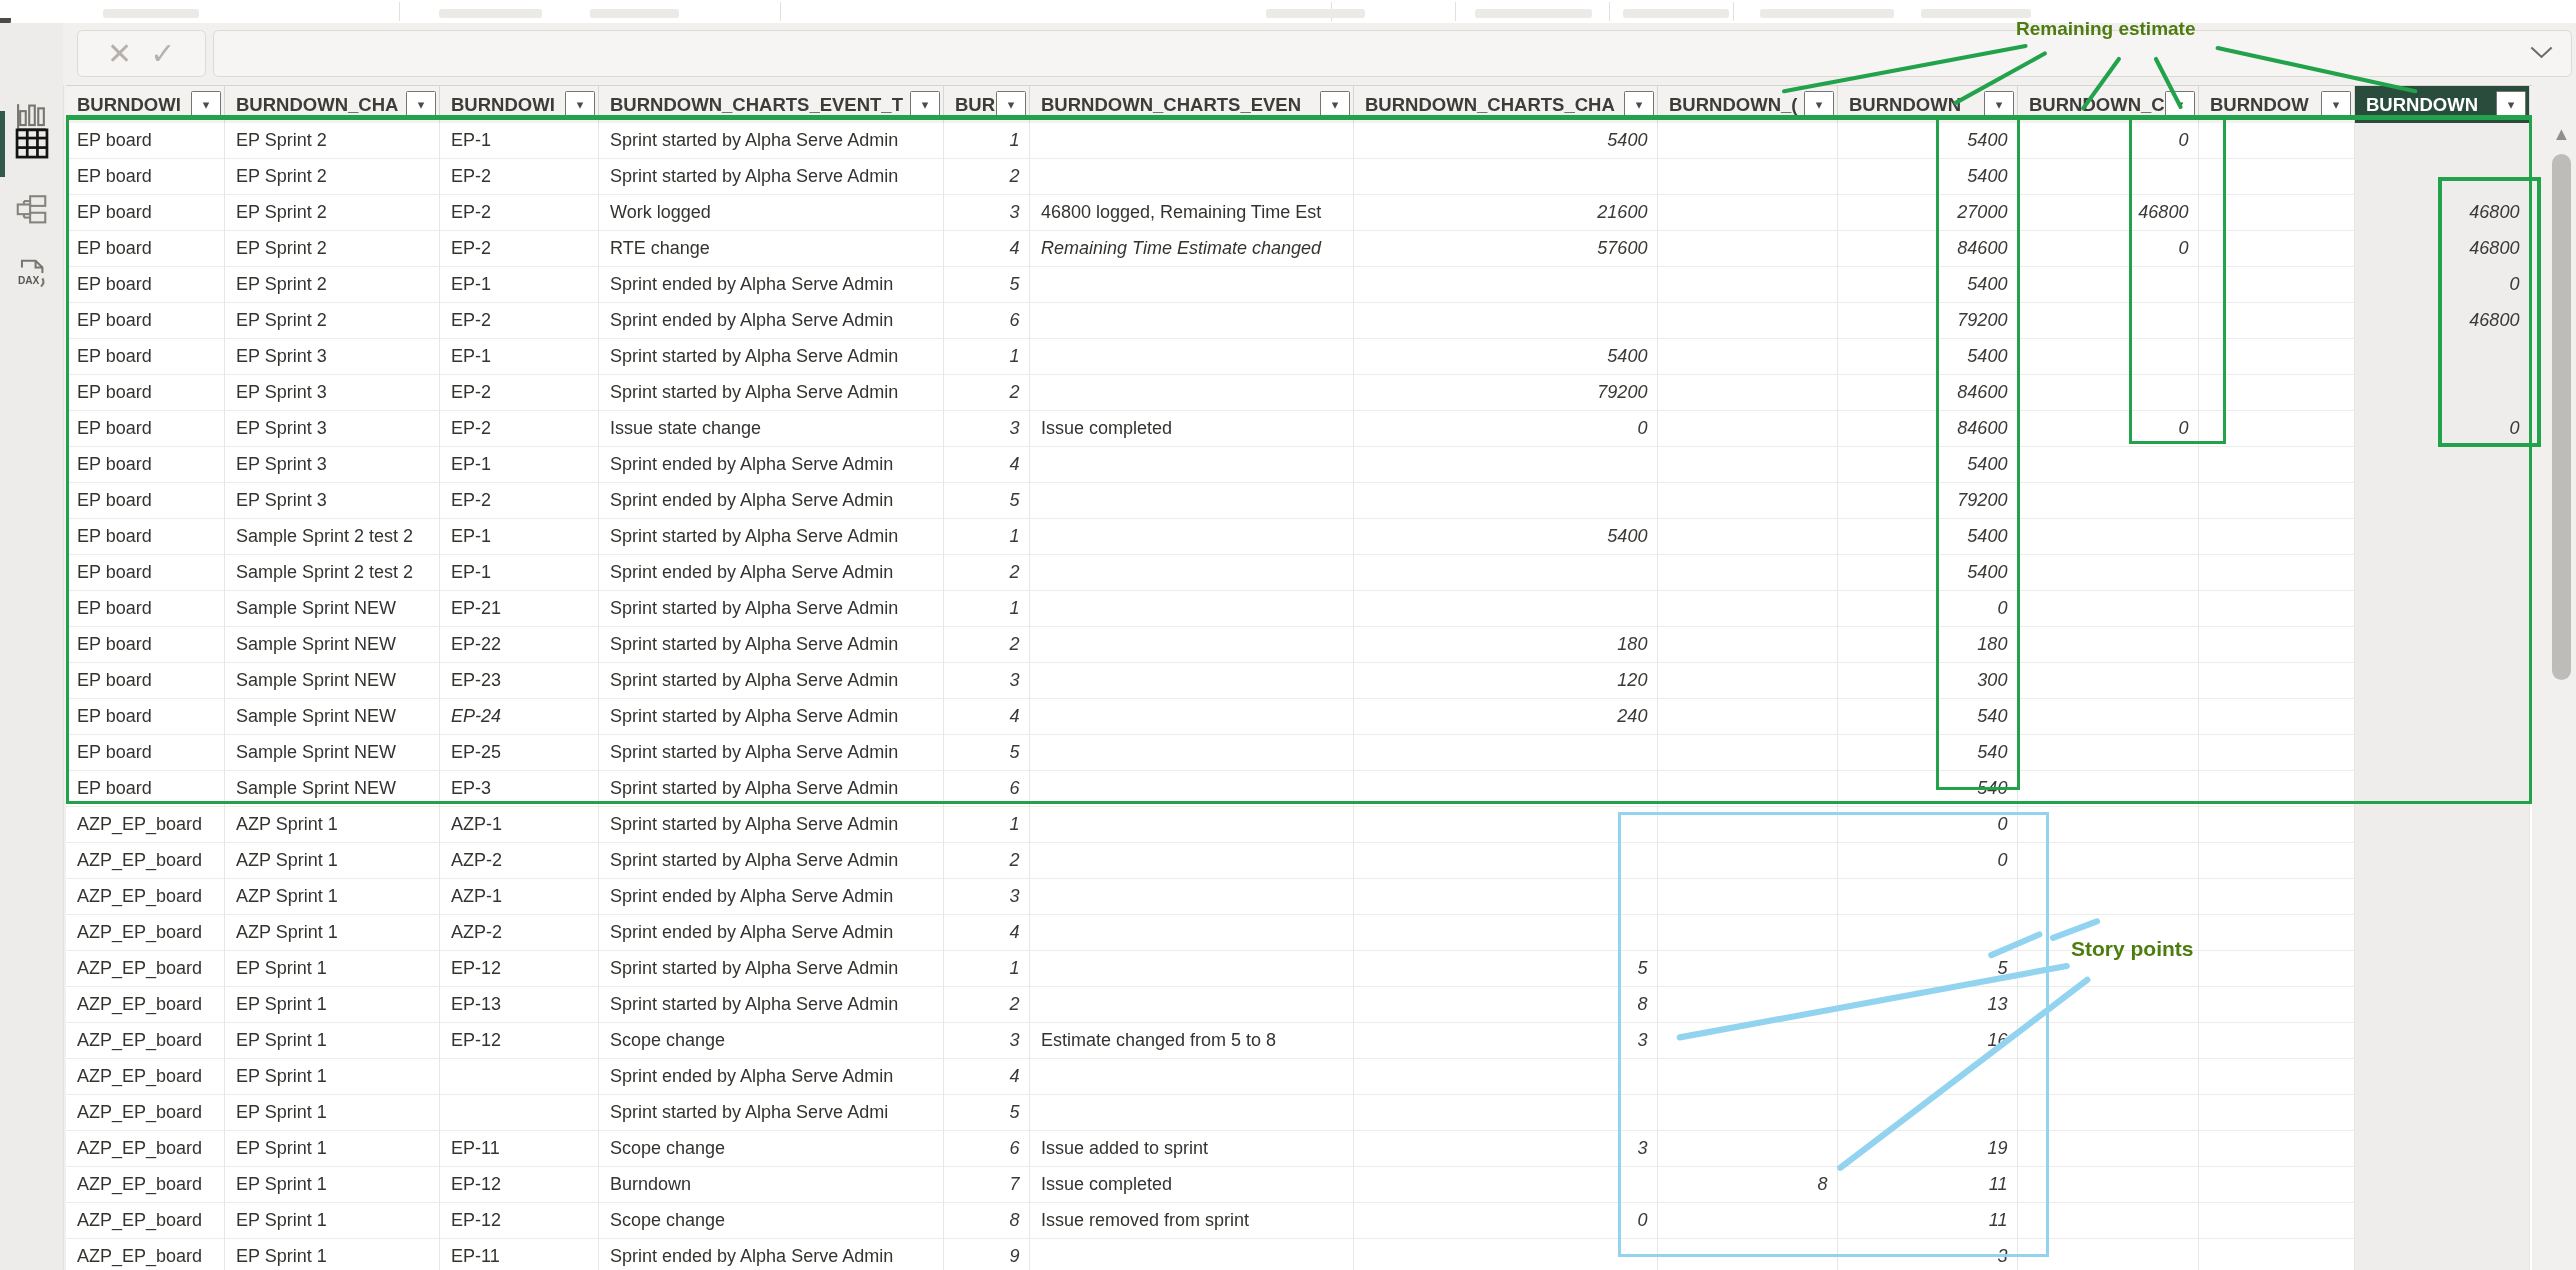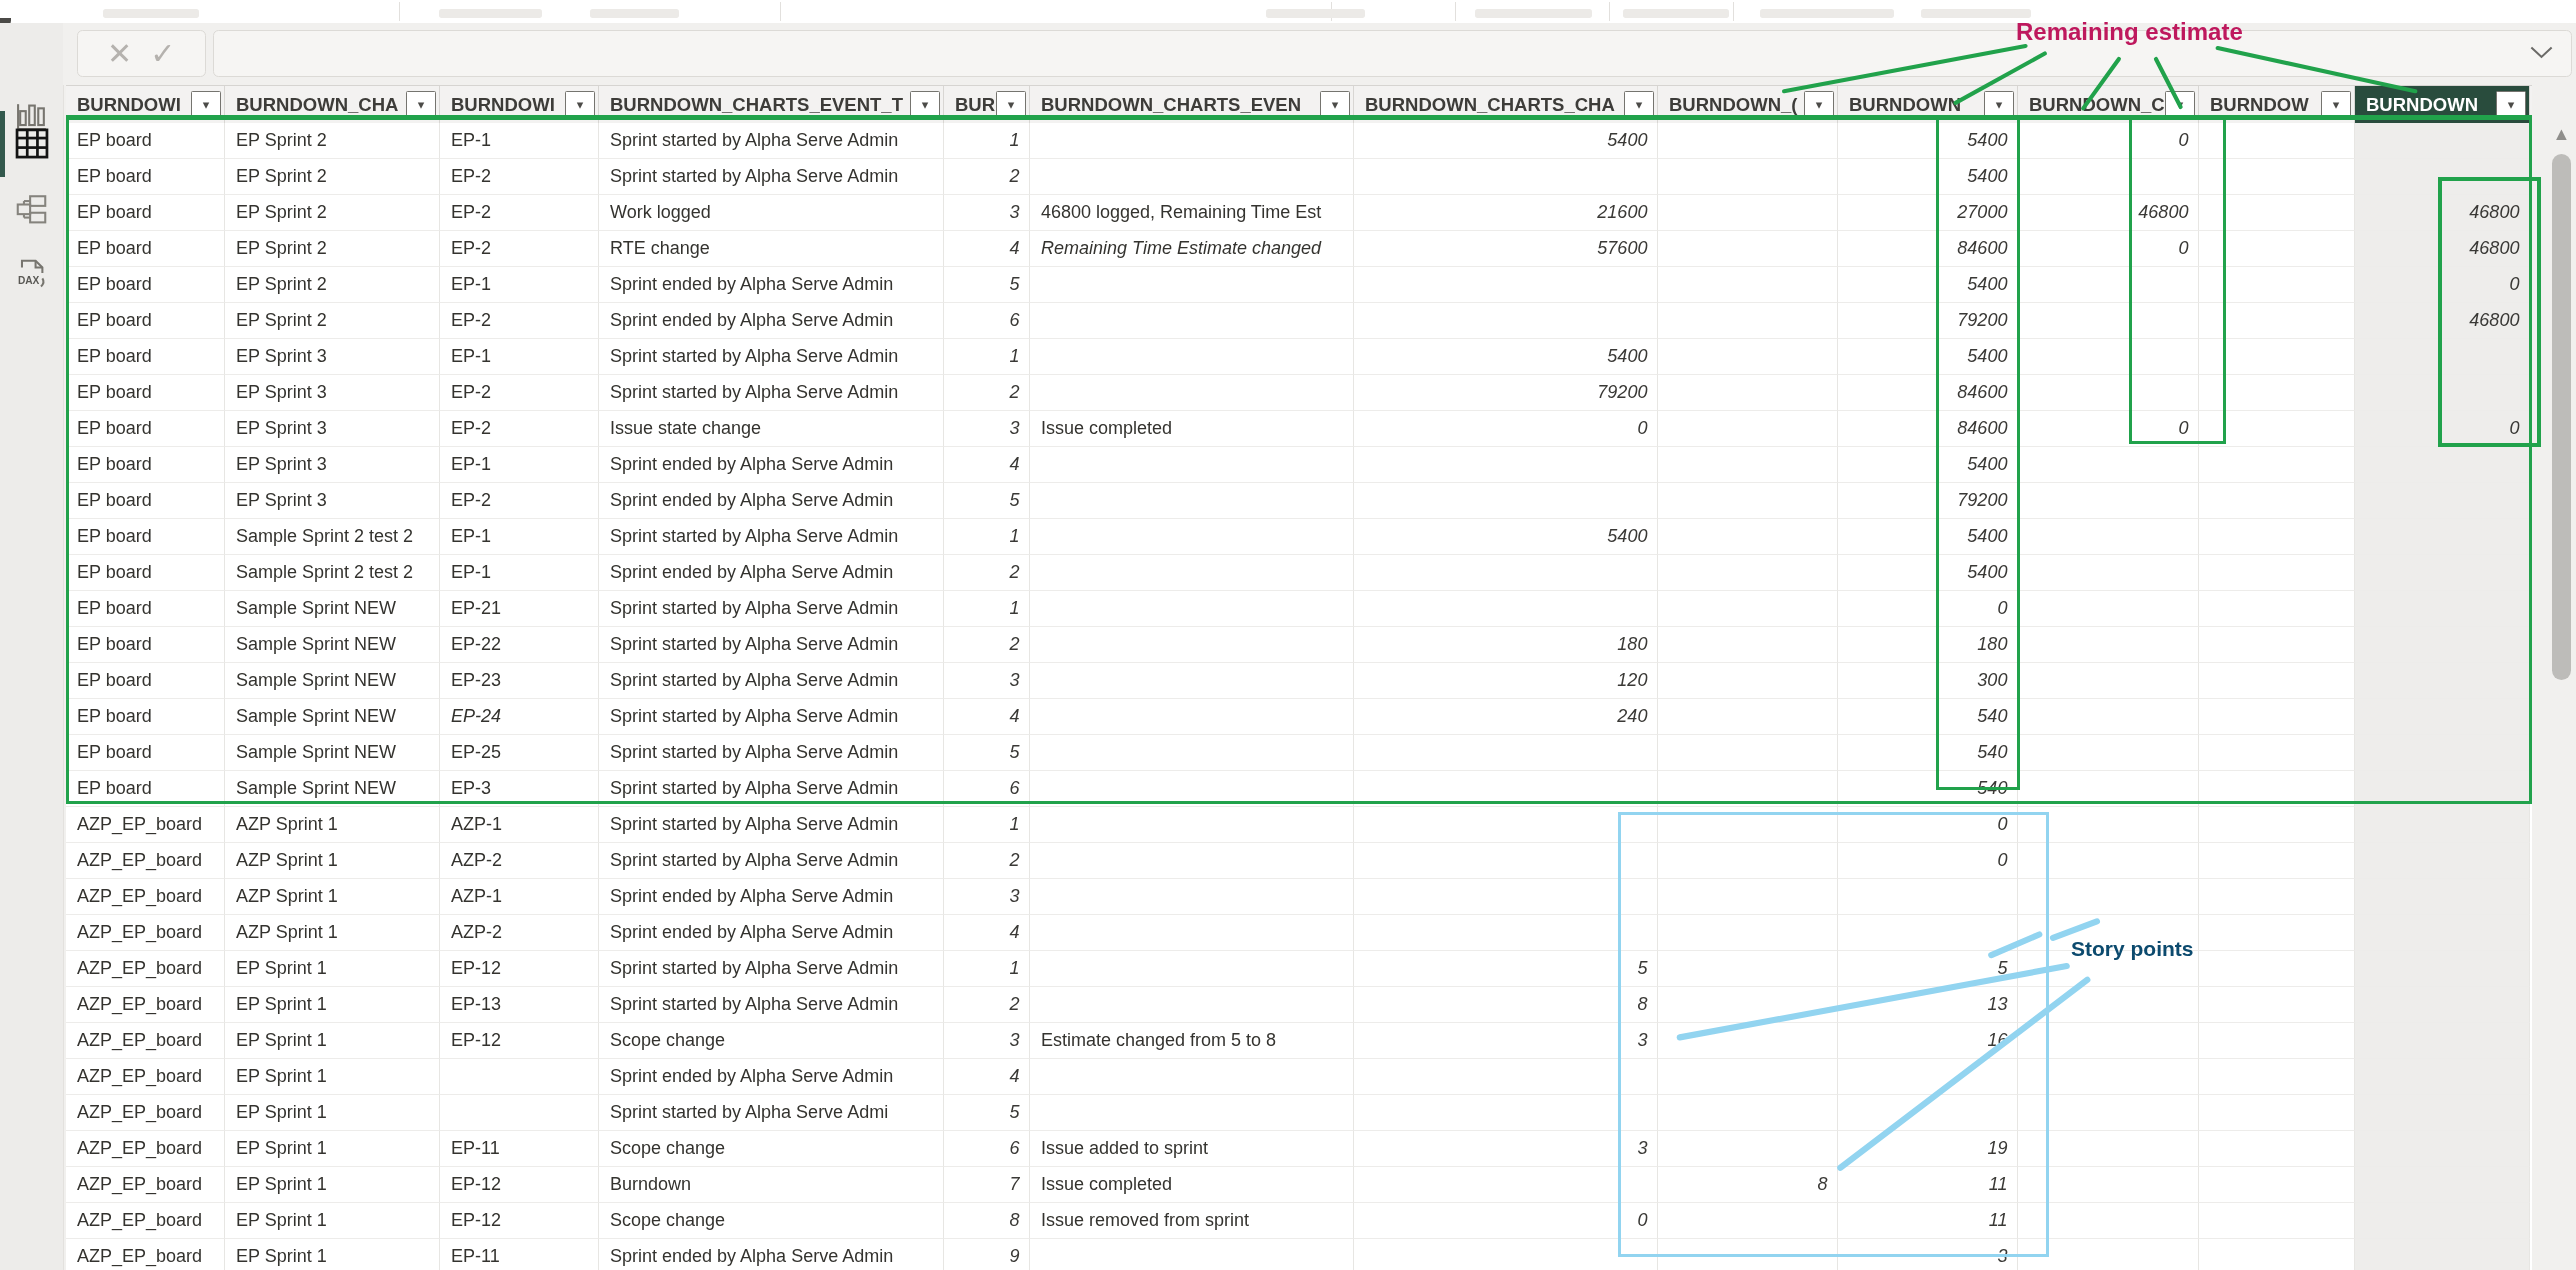--- a/index.html
+++ b/index.html
@@ -42,22 +42,22 @@
   .cell.sel{background:#eeedeb;}
   
   .gutter{position:absolute;left:2532px;top:85px;width:44px;height:1185px;background:#f1f0ee;}
   .scroll-up{position:absolute;left:2551px;top:124px;width:20.6px;height:20.6px;color:#8f8e8b;font-size:18px;line-height:20.6px;text-align:center;cursor:pointer;}
   .scroll-thumb{position:absolute;left:2552px;top:154px;width:18.5px;height:526px;background:#bdbcb9;border-radius:9.6px;cursor:pointer;}
   
   .ann{position:absolute;pointer-events:none;box-sizing:border-box;}
   .box-green{border:3.4px solid #21a24b;}
   .box-blue{border:3.4px solid #92d4f0;}
   .ann-label{position:absolute;pointer-events:none;font-weight:bold;white-space:nowrap;}
-  #ann-remaining{left:2016px;top:18px;font-size:24px;color:#be185d;text-align:center;}
-  #ann-story{left:2071px;top:937px;font-size:21px;color:#0c4a6e;}
+  #ann-remaining{left:2016px;top:18px;font-size:19px;color:#4d7c0f;text-align:center;}
+  #ann-story{left:2071px;top:937px;font-size:21px;color:#4d7c0f;}
   #overlay-svg{position:absolute;left:0;top:0;pointer-events:none;}
 </style>
 </head>
 <body>
 
 <div id="root">
 
   <div class="ribbon">
     <div class="sep" style="left:399px"></div>
     <div class="sep" style="left:780px"></div>

